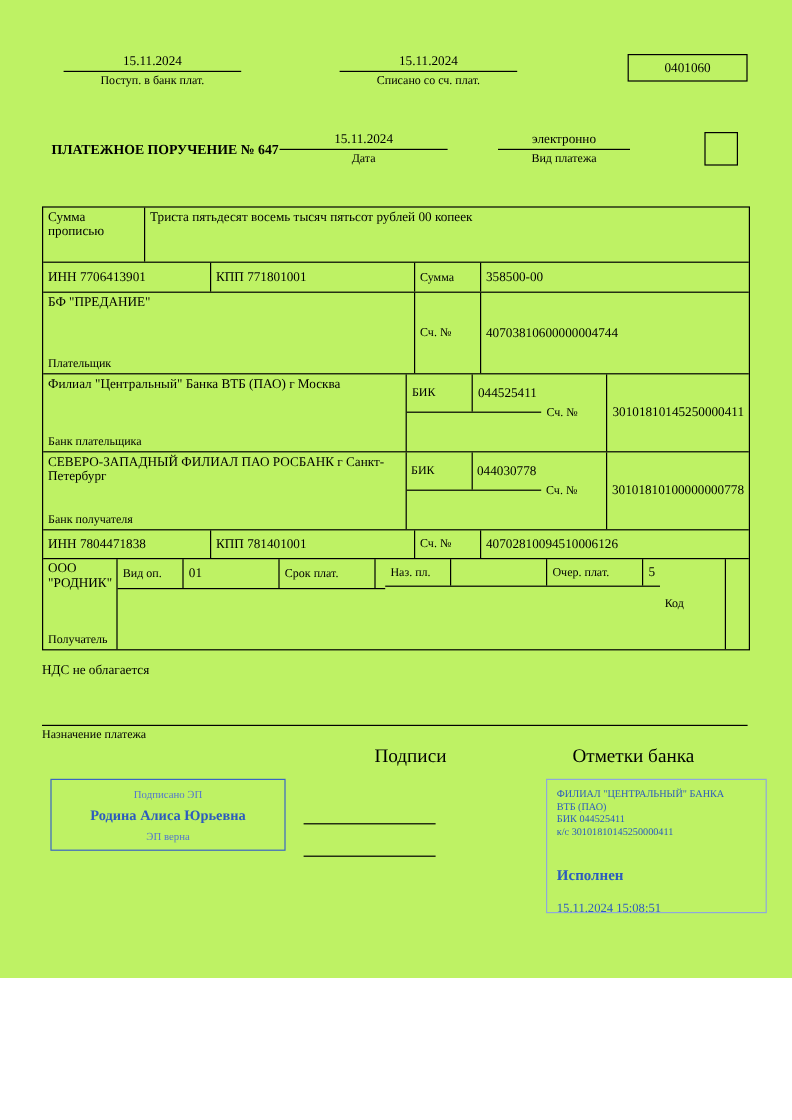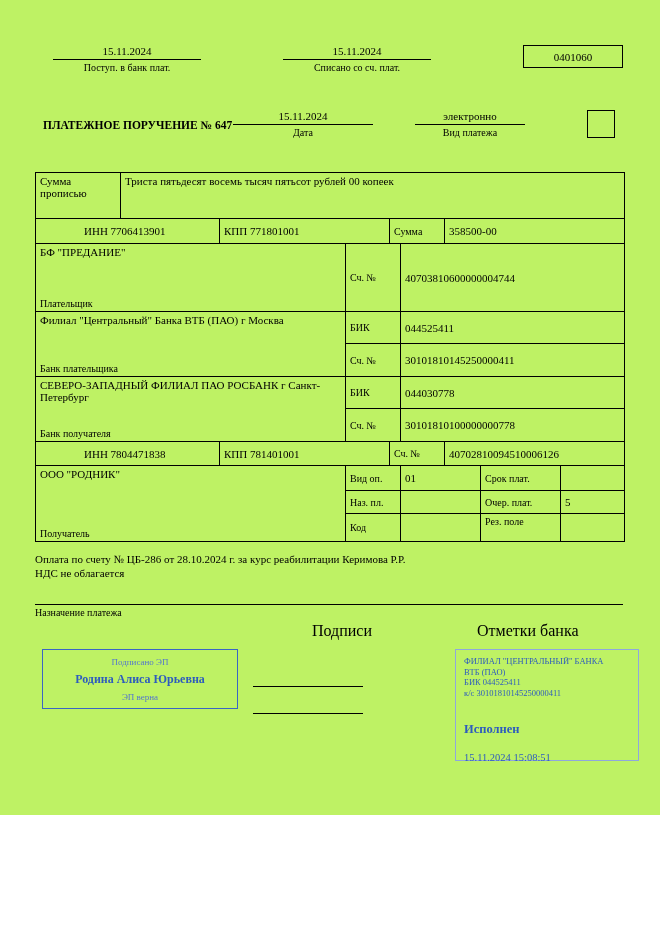--- a/index.html
+++ b/index.html
@@ -32,25 +32,25 @@
   .kind-group { width:110px; margin-left:42px; }
   .small-box { margin-left:auto; margin-right:18px; width:28px; height:28px; border:1px solid #000; }
 
   
   .ptable { position:absolute; top:172px; left:35px; width:590px; border:1px solid #000; }
   .trow { display:flex; border-bottom:1px solid #000; }
   .trow:last-child { border-bottom:none; }
   .tcell { padding:2px 4px; overflow:hidden; }
   .br { border-right:1px solid #000; }
   .vc { display:flex; align-items:center; }
-  .w85{width:85px;} .w140{width:140px;margin-left:44px;} .w170{width:170px;} .w55{width:55px;} .w80{width:80px;} .w310{width:310px;}
+  .w85{width:85px;} .w140{width:140px;} .w170{width:170px;} .w55{width:55px;} .w80{width:80px;} .w310{width:310px;}
   .flex1 { flex:1; }
   .stack { display:flex; flex-direction:column; justify-content:space-between; padding:2px 4px; }
   .bottom-label { font-size:10px; }
-  .subcol { flex:1; display:flex; flex-direction:column; }
+  .subcol { flex:1; display:flex; flex-direction:row; }
   .subrow { display:flex; border-bottom:1px solid #000; }
   .subrow:last-child { border-bottom:none; flex:1; }
   .lbl-small { font-size:10px; }
 
   
   .purpose-block { position:absolute; top:552px; left:35px; width:588px; line-height:14px; }
   .nazn-line { position:absolute; top:604px; left:35px; width:588px; border-top:1px solid #000; }
   .nazn-line .lbl { font-size:10px; padding-top:2px; display:inline-block; }
 
   .sig-head { position:absolute; top:622px; font-size:16px; }
@@ -194,21 +194,20 @@
           <div class="tcell w55 br vc lbl-small">Код</div>
           <div class="tcell w80 br vc"></div>
           <div class="tcell w80 br lbl-small">Рез. поле</div>
           <div class="tcell flex1"></div>
         </div>
       </div>
     </div>
   </div>
 
   <div class="purpose-block">
-    <div>Оплата по счету № ЦБ-286 от 28.10.2024 г. за курс реабилитации Керимова Р.Р.</div>
     <div>НДС не облагается</div>
   </div>
   <div class="nazn-line">
     <span class="lbl">Назначение платежа</span>
   </div>
 
   <div class="sig-head podpisi">Подписи</div>
   <div class="sig-head otmetki">Отметки банка</div>
 
   <div class="ep-stamp">

